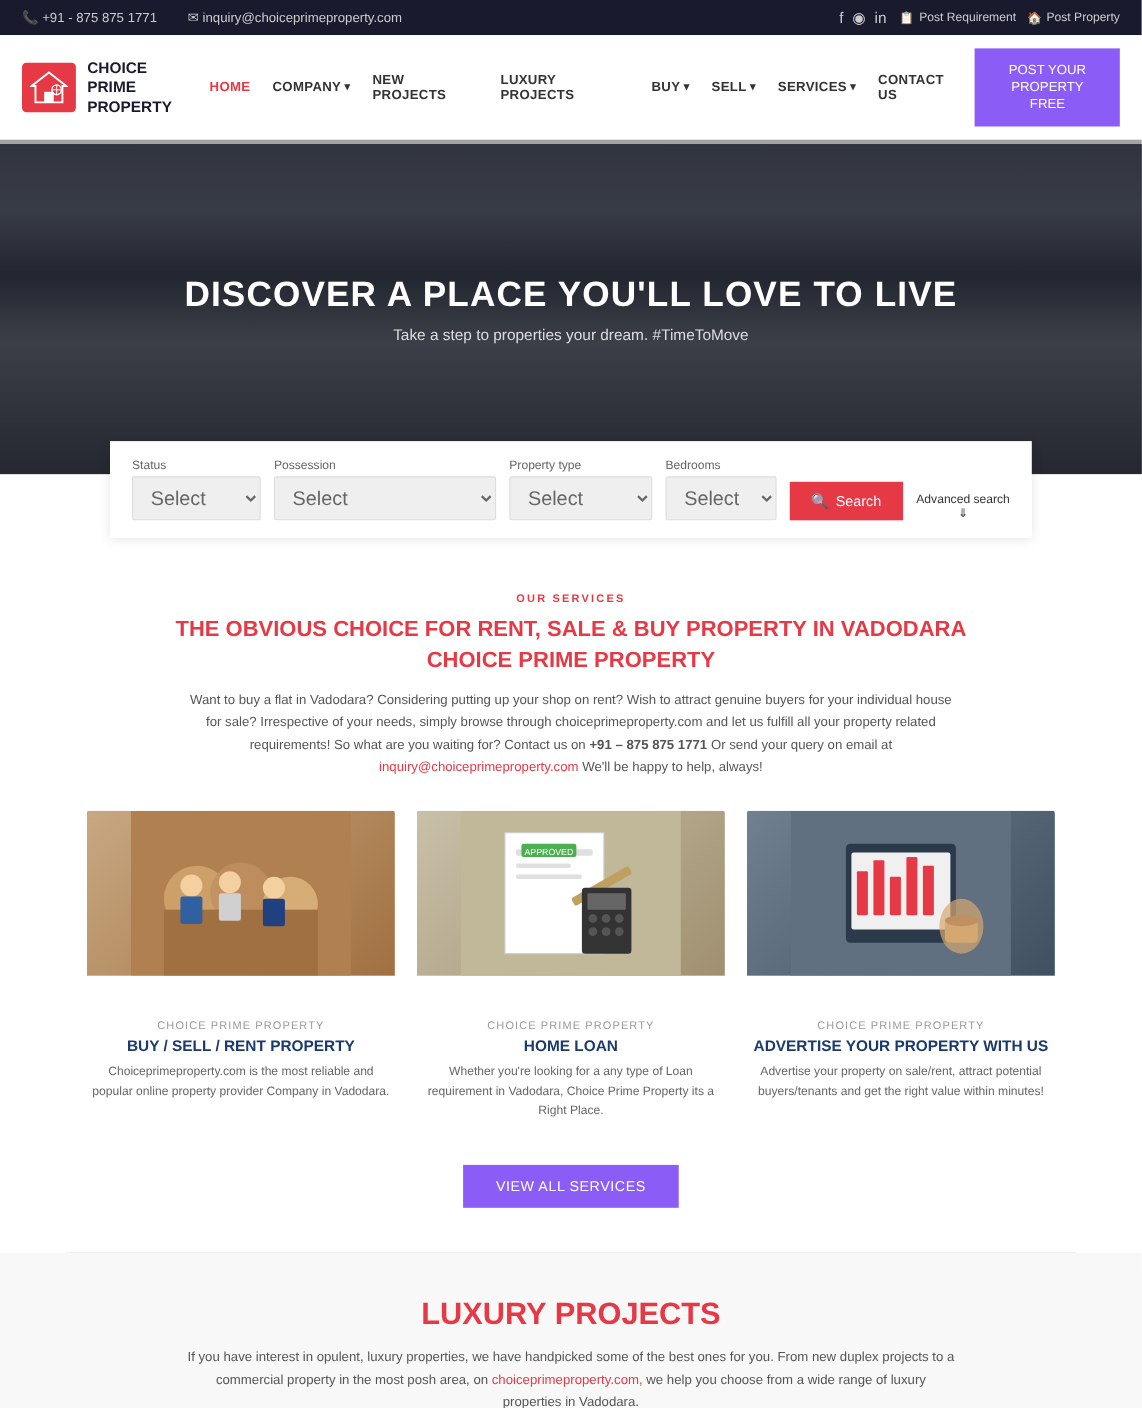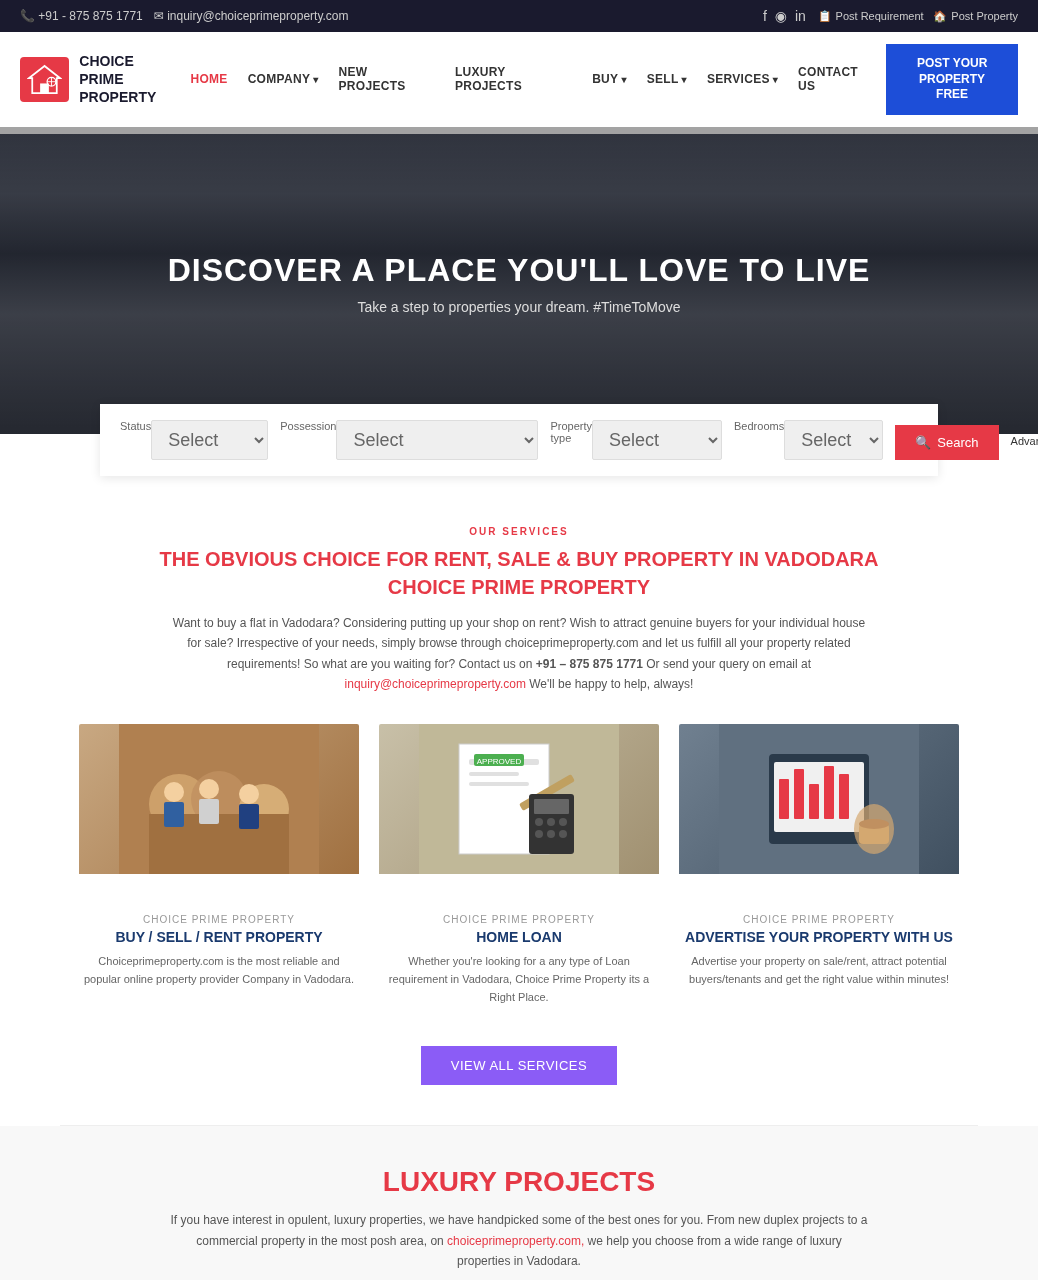--- a/index.html
+++ b/index.html
@@ -8,35 +8,35 @@
     
     .top-bar {
       background: #1a1a2e;
       color: #ccc;
       font-size: 12px;
       padding: 8px 20px;
       display: flex;
       justify-content: space-between;
       align-items: center;
     }
-    .top-bar-left { display: flex; gap: 11px; align-items: center; }
+    .top-bar-left { display: flex; gap: 28px; align-items: center; }
     .top-bar-right { display: flex; gap: 12px; align-items: center; }
     .social-icons { display: flex; gap: 8px; }
     .social-icon { color: #ccc; font-size: 14px; }
     .top-bar-actions { display: flex; gap: 10px; }
     .top-bar-btn { background: none; border: none; color: #ccc; font-size: 11px; cursor: pointer; display: flex; align-items: center; gap: 4px; }
 
     
     .header {
       background: #fff;
       padding: 12px 20px;
       display: flex;
       justify-content: space-between;
       align-items: center;
-      border-bottom: 7px solid #a3a3a3;
+      border-bottom: 4px solid #a3a3a3;
     }
     .logo { display: flex; align-items: center; gap: 10px; }
     .logo-icon {
       width: 50px; height: 45px;
       background: #e63946;
       border-radius: 4px;
       display: flex; align-items: center; justify-content: center;
       position: relative;
     }
     .logo-icon svg { width: 35px; height: 35px; }
@@ -47,26 +47,26 @@
       color: #333;
       font-size: 12px;
       font-weight: 600;
       padding: 8px 10px;
       display: flex; align-items: center; gap: 3px;
       text-transform: uppercase;
       letter-spacing: 0.3px;
     }
     nav a.active { color: #e63946; }
     .post-btn {
-      background: #1d4ed8;
+      background: #8b5cf6;
       color: #fff;
       border: none;
       padding: 12px 16px;
       font-size: 12px;
-      font-weight: bold;
+      font-weight: normal;
       cursor: pointer;
       text-transform: uppercase;
       line-height: 1.3;
       text-align: center;
     }
 
     
     .hero {
       position: relative;
       height: 300px;
@@ -96,21 +96,21 @@
       padding: 16px 20px;
       display: flex;
       align-items: flex-end;
       gap: 12px;
       box-shadow: 0 2px 10px rgba(0,0,0,0.1);
       margin: 0 100px;
       position: relative;
       top: -30px;
       z-index: 10;
     }
-    .search-field { display: flex; flex-direction: row; flex: 1; }
+    .search-field { display: flex; flex-direction: column; flex: 1; }
     .search-field label { font-size: 11px; color: #666; margin-bottom: 4px; }
     .search-field select {
       padding: 8px 12px;
       border: 1px solid #ddd;
       border-radius: 2px;
       font-size: 18px;
       appearance: auto;
       color: #666;
     }
     .search-btn {

